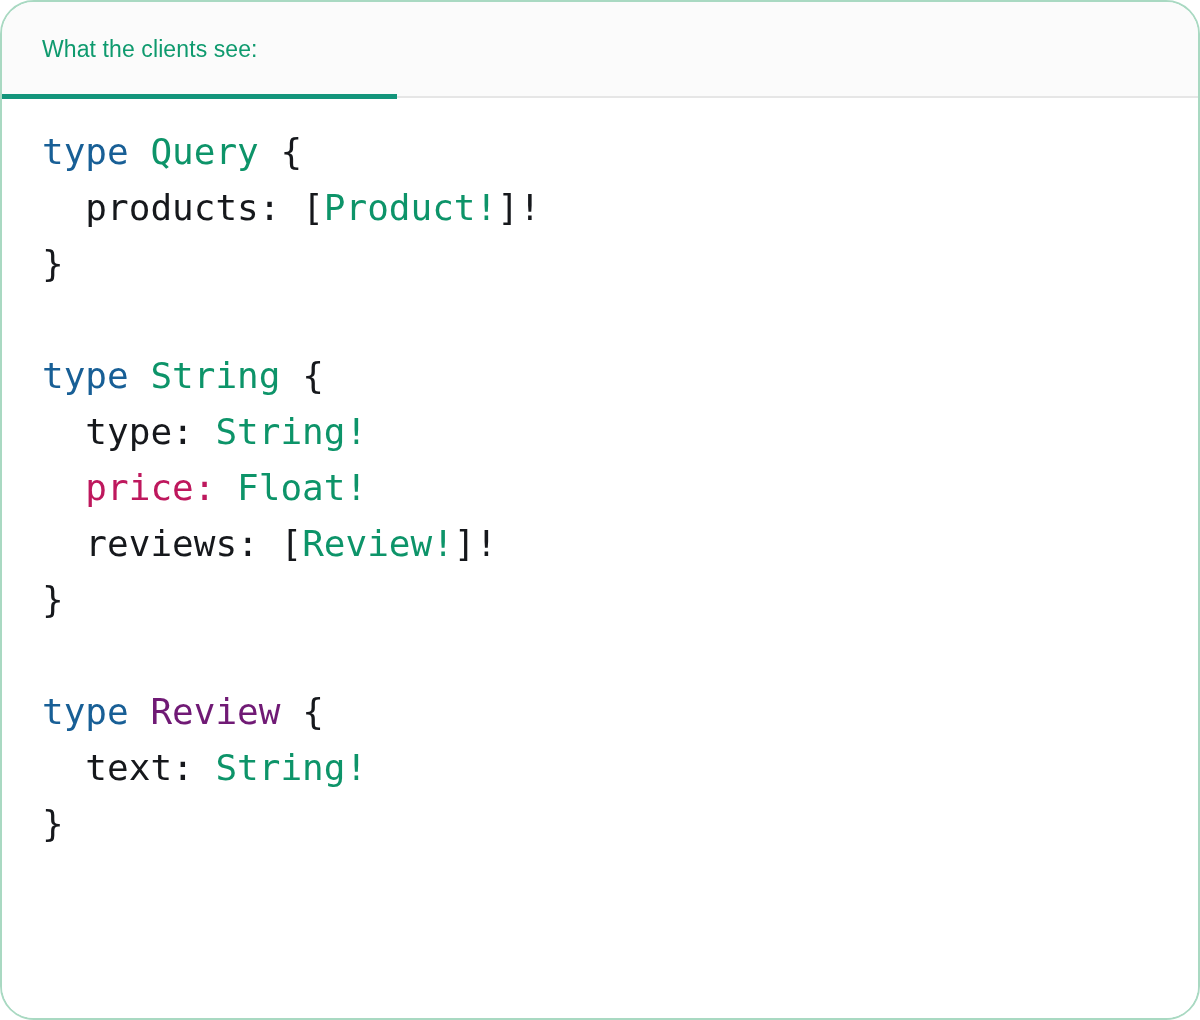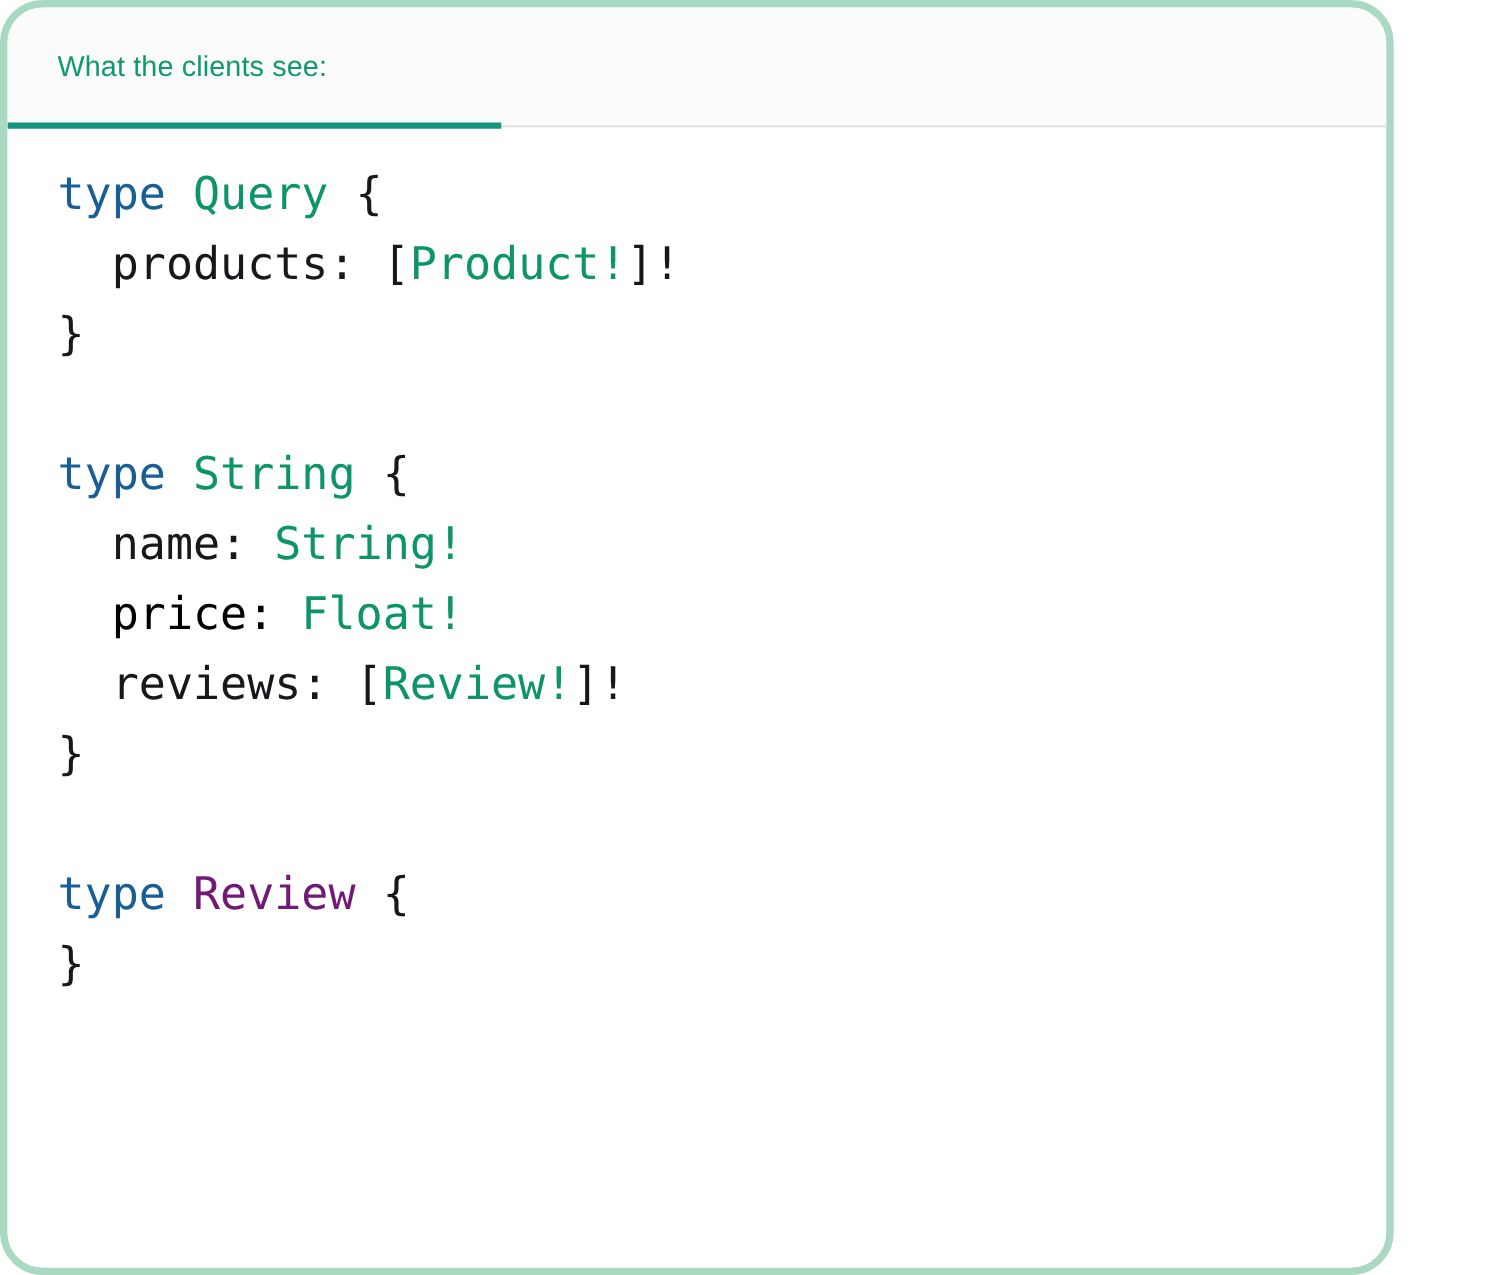--- a/index.html
+++ b/index.html
@@ -11,25 +11,25 @@
   body {
     width: 1200px;
     height: 1020px;
     overflow: hidden;
     font-family: "Liberation Sans", sans-serif;
   }
 
   
   .card {
     position: relative;
-    width: 1115px;
+    width: 1200px;
     height: 1020px;
     box-sizing: border-box;
     background: #ffffff;
-    border: 6px solid #ef4444;
+    border: 2px solid #ef4444;
     border-radius: 34px;
     overflow: hidden;
   }
 
   
   .tabstrip {
     position: relative;
     height: 96px;
     background: #fbfbfb;
     box-sizing: border-box;
@@ -111,23 +111,24 @@
       <span class="tab-underline" style="width: 395px; background: rgb(19, 149, 123);"></span>
     </div>
   </div>
 
   <div class="code-area">
     <pre class="code" id="code-root" style="font-size: 36px; line-height: 56px;"><span class="code-line"><span class="tok-kw" style="color: rgb(24, 95, 150);">type</span><span class="tok-pun" style="color: rgb(22, 24, 28);"> </span><span class="tok-type" style="color: rgb(13, 148, 105);">Query</span><span class="tok-pun" style="color: rgb(22, 24, 28);"> </span><span class="tok-pun" style="color: rgb(22, 24, 28);">{</span>
 </span><span class="code-line"><span class="tok-pun" style="color: rgb(22, 24, 28);">  </span><span class="tok-fld" style="color: rgb(22, 24, 28);">products:</span><span class="tok-pun" style="color: rgb(22, 24, 28);"> </span><span class="tok-pun" style="color: rgb(22, 24, 28);">[</span><span class="tok-type" style="color: rgb(13, 148, 105);">Product!</span><span class="tok-pun" style="color: rgb(22, 24, 28);">]!</span>
 </span><span class="code-line"><span class="tok-pun" style="color: rgb(22, 24, 28);">}</span>
 </span><span class="code-line">
 </span><span class="code-line"><span class="tok-kw" style="color: rgb(24, 95, 150);">type</span><span class="tok-pun" style="color: rgb(22, 24, 28);"> </span><span class="tok-type" style="color: rgb(13, 148, 105);">String</span><span class="tok-pun" style="color: rgb(22, 24, 28);"> </span><span class="tok-pun" style="color: rgb(22, 24, 28);">{</span>
-</span><span class="code-line"><span class="tok-pun" style="color: rgb(22, 24, 28);">  </span><span class="tok-fld" style="color: rgb(22, 24, 28);">name:</span><span class="tok-pun" style="color: rgb(22, 24, 28);"> </span><span class="tok-type" style="color: rgb(13, 148, 105);">String!</span>
-</span><span class="code-line"><span class="tok-pun" style="color: rgb(22, 24, 28);">  </span><span class="tok-fld" style="color: #000000;">price:</span><span class="tok-pun" style="color: rgb(22, 24, 28);"> </span><span class="tok-type" style="color: rgb(13, 148, 105);">Float!</span>
+</span><span class="code-line"><span class="tok-pun" style="color: rgb(22, 24, 28);">  </span><span class="tok-fld" style="color: rgb(22, 24, 28);">type:</span><span class="tok-pun" style="color: rgb(22, 24, 28);"> </span><span class="tok-type" style="color: rgb(13, 148, 105);">String!</span>
+</span><span class="code-line"><span class="tok-pun" style="color: rgb(22, 24, 28);">  </span><span class="tok-fld" style="color: #be185d;">price:</span><span class="tok-pun" style="color: rgb(22, 24, 28);"> </span><span class="tok-type" style="color: rgb(13, 148, 105);">Float!</span>
 </span><span class="code-line"><span class="tok-pun" style="color: rgb(22, 24, 28);">  </span><span class="tok-fld" style="color: rgb(22, 24, 28);">reviews:</span><span class="tok-pun" style="color: rgb(22, 24, 28);"> </span><span class="tok-pun" style="color: rgb(22, 24, 28);">[</span><span class="tok-type" style="color: rgb(13, 148, 105);">Review!</span><span class="tok-pun" style="color: rgb(22, 24, 28);">]!</span>
 </span><span class="code-line"><span class="tok-pun" style="color: rgb(22, 24, 28);">}</span>
 </span><span class="code-line">
 </span><span class="code-line"><span class="tok-kw" style="color: rgb(24, 95, 150);">type</span><span class="tok-pun" style="color: rgb(22, 24, 28);"> </span><span class="tok-type" style="color: #701a75;">Review</span><span class="tok-pun" style="color: rgb(22, 24, 28);"> </span><span class="tok-pun" style="color: rgb(22, 24, 28);">{</span>
+</span><span class="code-line"><span class="tok-pun" style="color: rgb(22, 24, 28);">  </span><span class="tok-fld" style="color: rgb(22, 24, 28);">text:</span><span class="tok-pun" style="color: rgb(22, 24, 28);"> </span><span class="tok-type" style="color: rgb(13, 148, 105);">String!</span>
 </span><span class="code-line"><span class="tok-pun" style="color: rgb(22, 24, 28);">}</span>
 </span></pre>
   </div>
 
 </div>
 
 </body></html>

